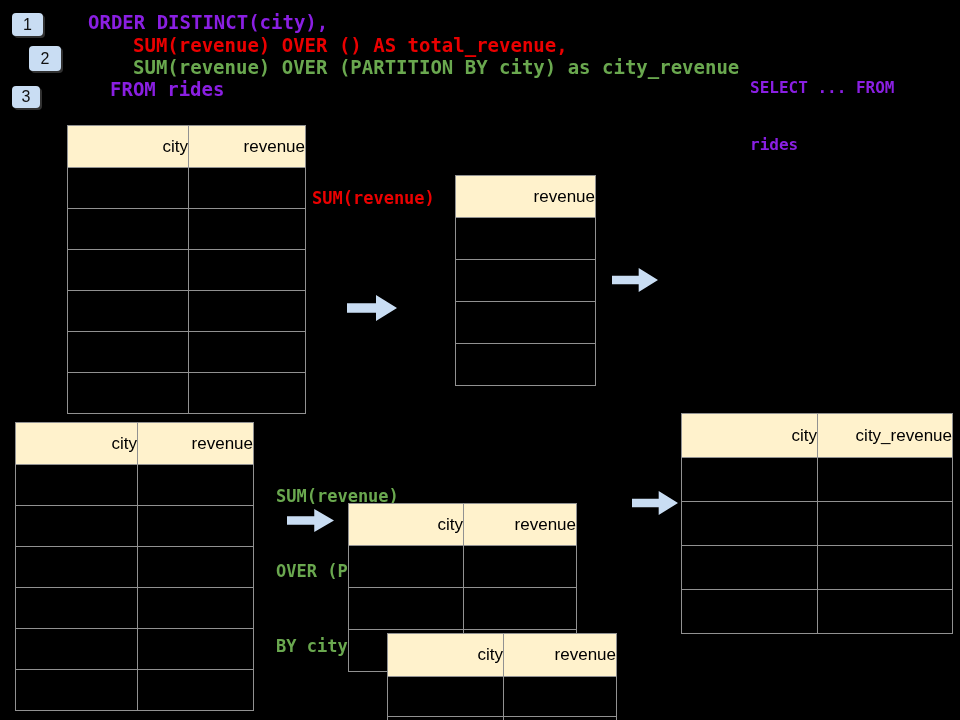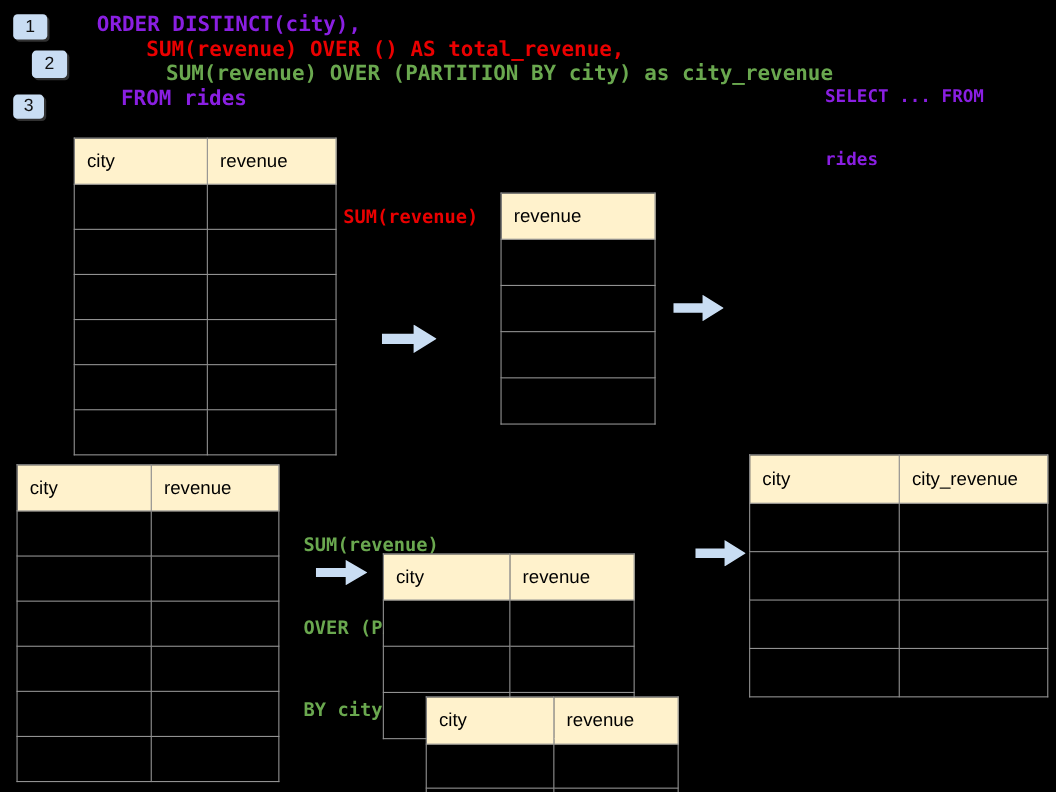--- a/index.html
+++ b/index.html
@@ -23,21 +23,21 @@
   .purple { color:var(--purple,#8A1FE2); }
   .red    { color:var(--red,#EA0000); }
   .green  { color:var(--green,#6AA84F); }
   .note   { font-size:16px; line-height:19px; }
   .annot  { font-size:17px; line-height:25px; }
   
   table.t { position:absolute; border-collapse:collapse; table-layout:fixed; }
   table.t th, table.t td { border:1px solid var(--border,#919191); padding:0; }
   table.t th {
     background:var(--cream,#FFF2CC); color:#000; font-weight:normal;
-    text-align:left; padding-left:11px; font-size:17px;
+    text-align:right; padding-left:11px; font-size:17px;
     font-family:"Liberation Sans", sans-serif;
   }
   table.t td { background:#000; }
   .front { z-index:3; }
   
   .arrow {
     position:absolute; background:var(--lightblue,#C9DDF3);
     clip-path:polygon(0 32%, 58% 32%, 58% 0, 100% 50%, 58% 100%, 58% 68%, 0 68%);
     filter:drop-shadow(2px 2px 0 rgba(100,100,100,.5));
   }
@@ -46,21 +46,21 @@
 <body>
 
 <div id="canvas">
 
   <div class="badge" style="left:12px; top:13px; width:31px; height:23px;">1</div>
   <div class="badge" style="left:29px; top:46px; width:32px; height:25px;">2</div>
   <div class="badge" style="left:12px; top:86px; width:28px; height:22px;">3</div>
 
   <div class="code sql-line purple" style="left:88px;  top:11px;">ORDER DISTINCT(city),</div>
   <div class="code sql-line red" style="left:133px; top:34px;">SUM(revenue) OVER () AS total_revenue,</div>
-  <div class="code sql-line green" style="left:133px; top:56px;margin-left:18px;">SUM(revenue) OVER (PARTITION BY city) as city_revenue</div>
+  <div class="code sql-line green" style="left:133px; top:56px;">SUM(revenue) OVER (PARTITION BY city) as city_revenue</div>
   <div class="code sql-line purple" style="left:110px; top:78px;">FROM rides</div>
 
   <div class="code note purple" style="left:750px; top:40px;">
     <div>SELECT ... FROM</div>
     <div>rides</div>
   </div>
 
   <div class="code annot red" style="left:312px; top:136px;">
     <div>SUM(revenue)</div>
   </div>

